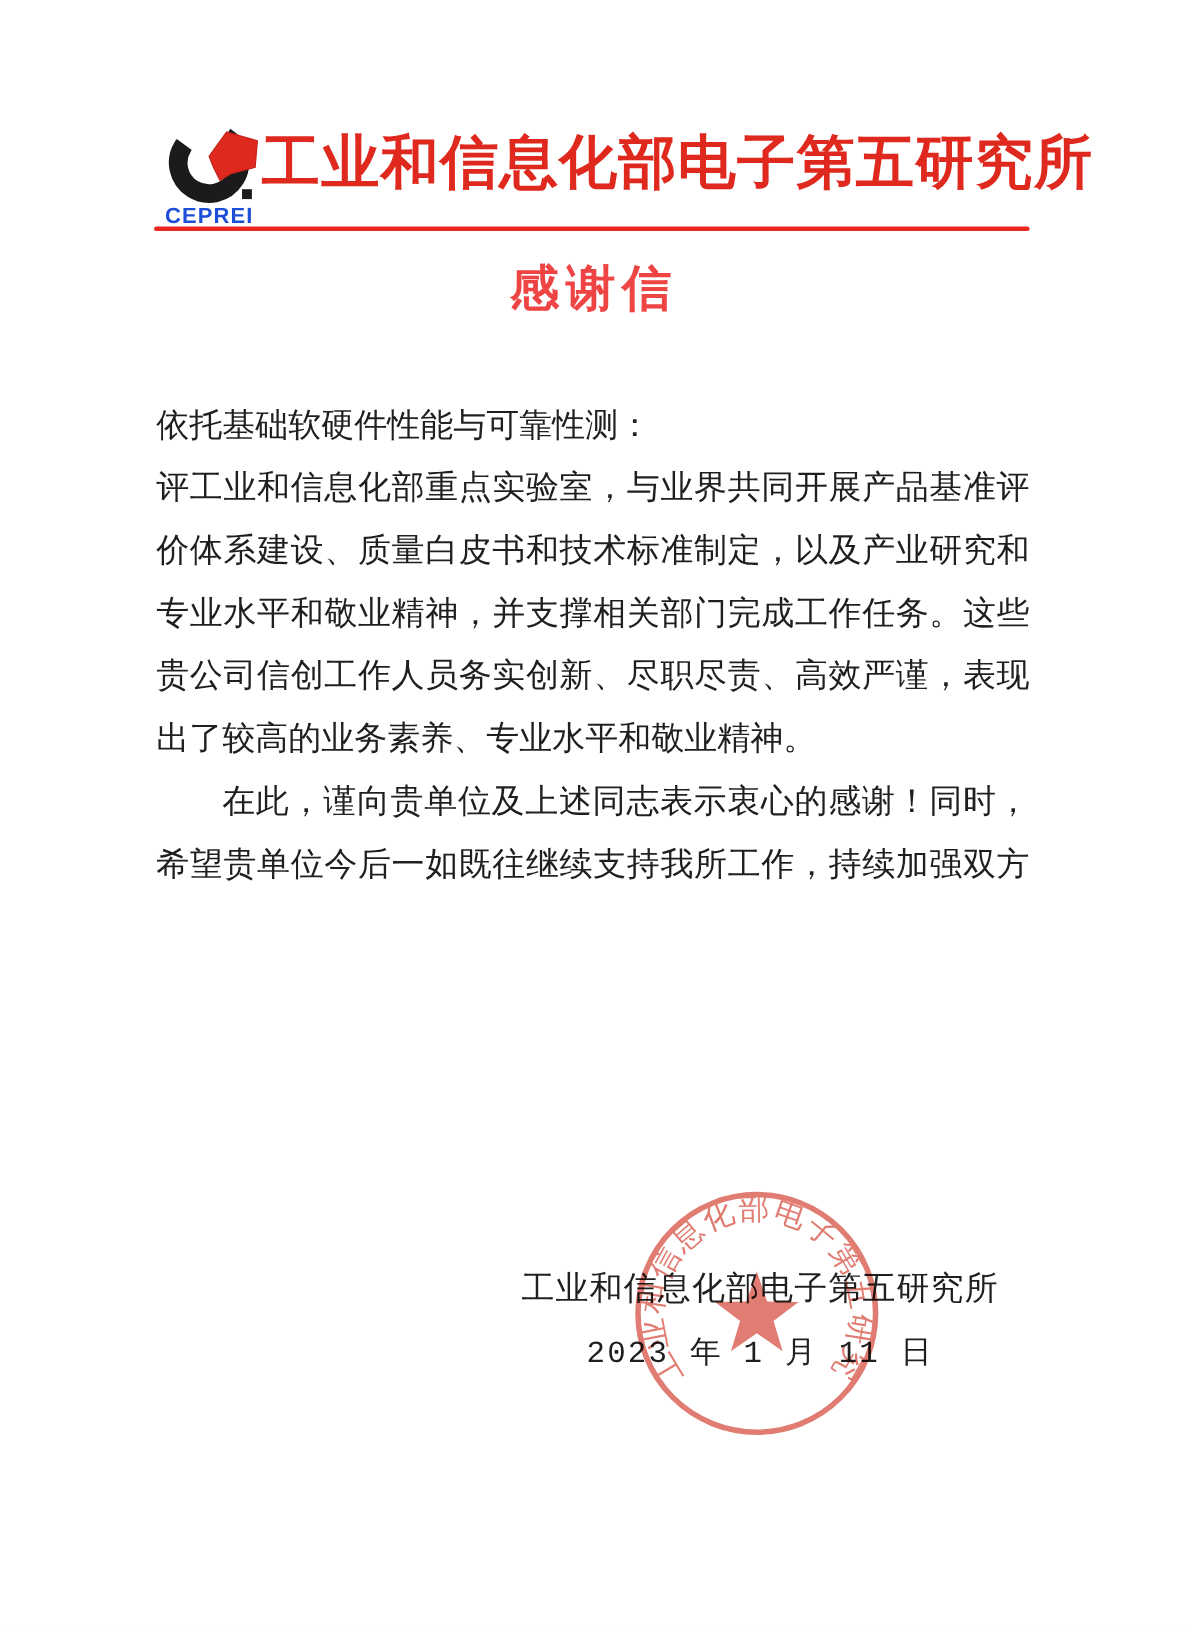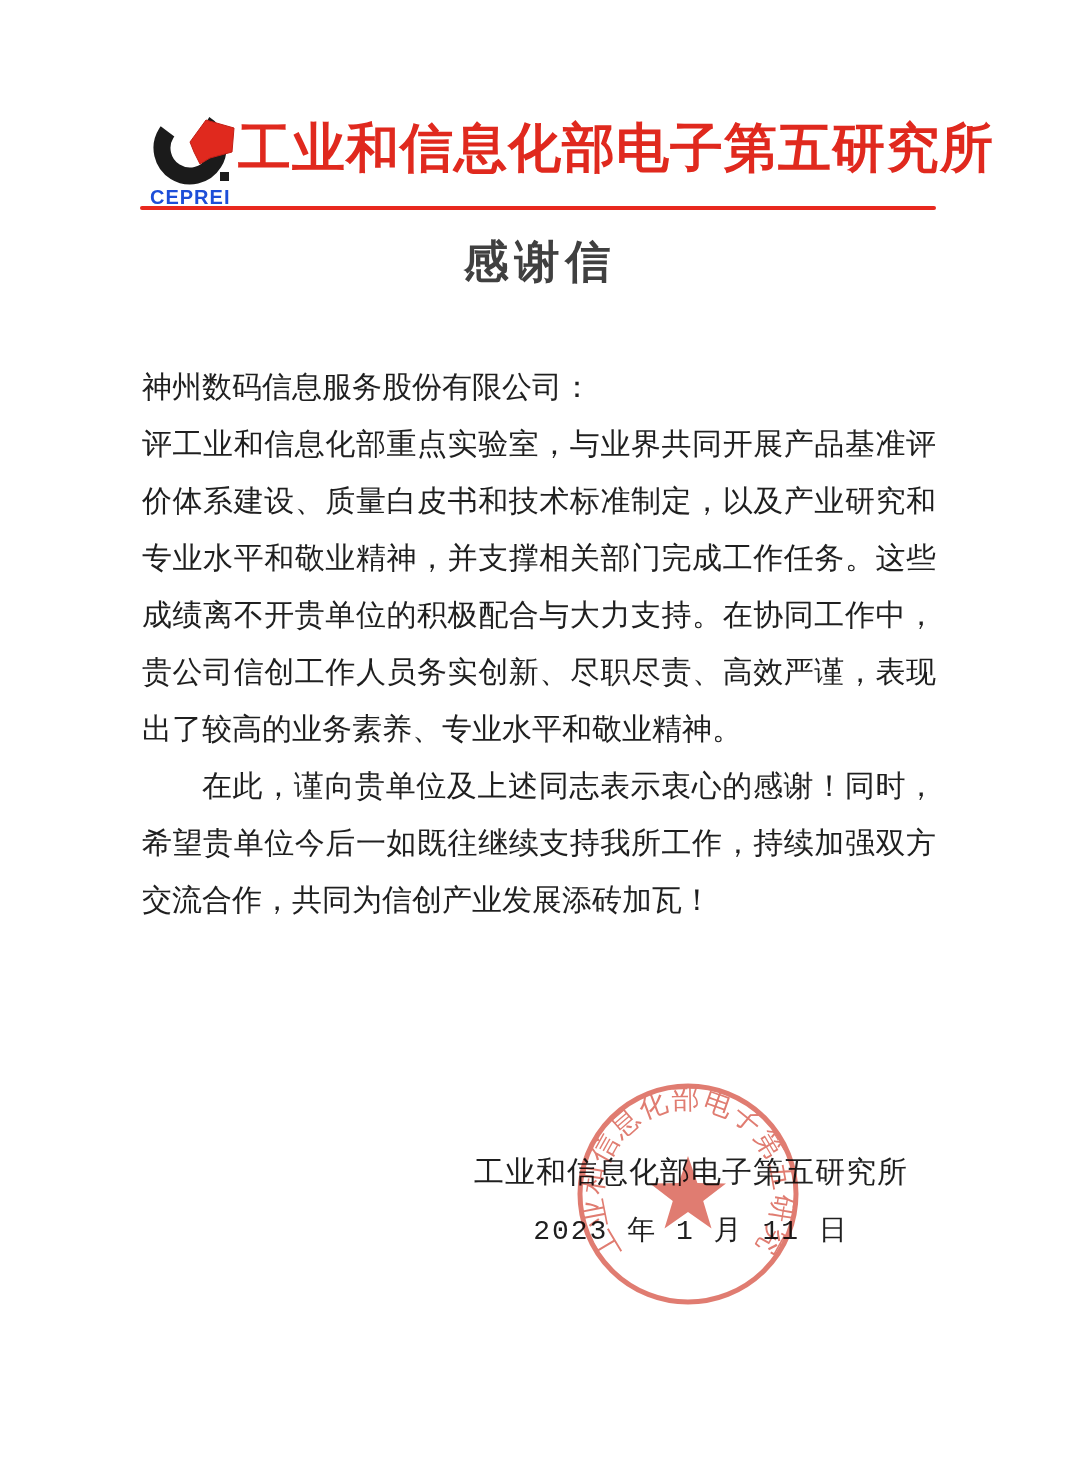--- a/index.html
+++ b/index.html
@@ -28,21 +28,21 @@
   }
   .header-rule {
     position:absolute; left:140px; top:206px; width:796px; height:4px;
     background:#e8281e; border-radius:2px;
   }
 
   
   .letter-title {
     position:absolute; left:0; top:232px; width:1080px;
     text-align:center; font-family:"Liberation Sans", sans-serif;
-    font-weight:bold; font-size:45px; letter-spacing:6px; color:#404040;
+    font-weight:bold; font-size:45px; letter-spacing:6px; color:#ef4444;
   }
 
   
   .letter-body { position:absolute; left:142px; top:358px; width:794px; color:#1f1f1f; }
   .line {
     height:57px; line-height:57px; font-size:30px;
     white-space:nowrap; overflow:visible;
   }
   .line.fill { white-space:normal; text-align:justify; text-align-last:justify; }
   .line.indent { text-indent:2em; }
@@ -75,30 +75,28 @@
       </svg>
       <div class="logo-caption">CEPREI</div>
     </div>
     <div class="org-title">工业和信息化部电子第五研究所</div>
   </div>
   <div class="header-rule"></div>
 
   <div class="letter-title">感谢信</div>
 
   <div class="letter-body">
-    <div class="line">神州数码信息服务股份有限公司：</div>
+    <div class="line">依托基础软硬件性能与可靠性测：</div>
     <div class="line fill">评工业和信息化部重点实验室，与业界共同开展产品基准评</div>
     <div class="line fill">价体系建设、质量白皮书和技术标准制定，以及产业研究和</div>
     <div class="line fill">专业水平和敬业精神，并支撑相关部门完成工作任务。这些</div>
-    <div class="line fill">成绩离不开贵单位的积极配合与大力支持。在协同工作中，</div>
     <div class="line fill">贵公司信创工作人员务实创新、尽职尽责、高效严谨，表现</div>
     <div class="line">出了较高的业务素养、专业水平和敬业精神。</div>
     <div class="line indent fill">在此，谨向贵单位及上述同志表示衷心的感谢！同时，</div>
     <div class="line fill">希望贵单位今后一如既往继续支持我所工作，持续加强双方</div>
-    <div class="line">交流合作，共同为信创产业发展添砖加瓦！</div>
   </div>
 
   <div class="sig-block">
     <div class="sig-org">工业和信息化部电子第五研究所</div>
     <div class="sig-date">2023 年 1 月 11 日</div>
   </div>
 
   <svg class="seal" viewBox="0 0 228 228">
     <circle cx="114" cy="114" r="108" fill="none" stroke="#d95f51" stroke-width="5"></circle>
     <polygon fill="#d95f51" points="114,76 123.4,103.1 152,103.6 129.2,120.9 137.5,148.4 114,132 90.5,148.4 98.8,120.9 76,103.6 104.6,103.1"></polygon>

